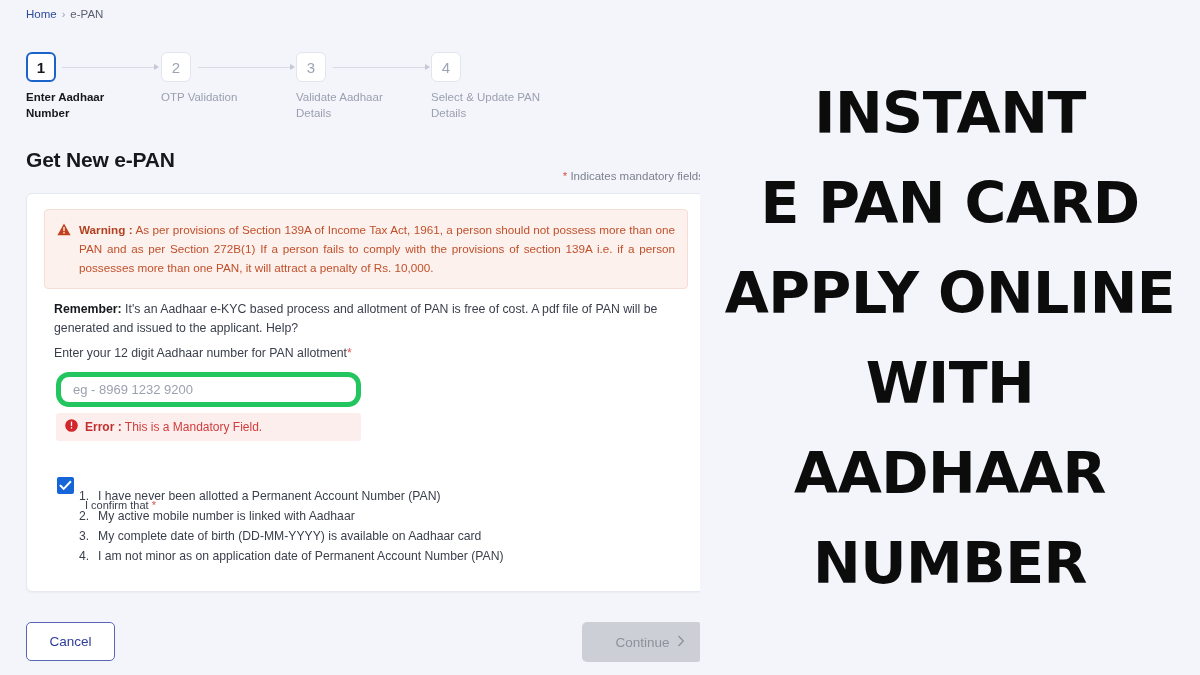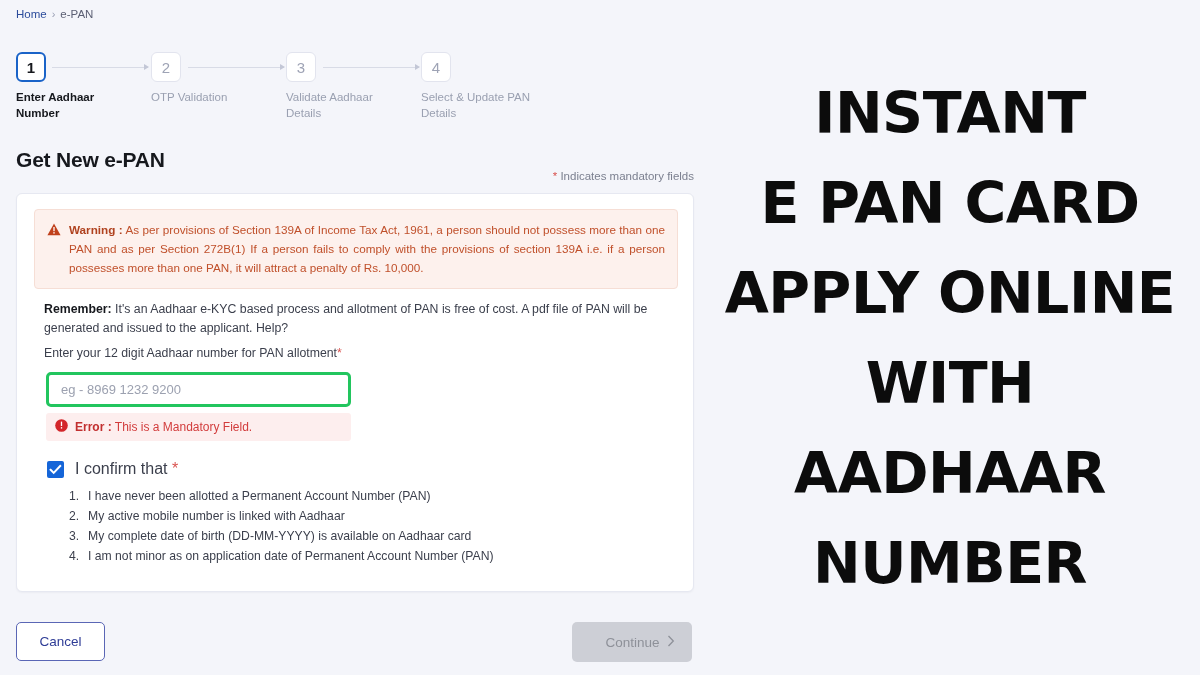--- a/index.html
+++ b/index.html
@@ -17,21 +17,21 @@
   .screen {
     position: relative;
     width: 1200px;
     height: 675px;
     background: #f4f5fa;
   }
 
   
   .left-pane {
     position: absolute;
-    left: 6px; top: 0;
+    left: 16px; top: 0;
     width: 700px;
     height: 675px;
     background: #f4f5fa;
   }
 
   
   .breadcrumb {
     position: absolute;
     left: 10px;
     top: 6px;
@@ -191,22 +191,22 @@
     color: #3b3f4c;
   }
   .field-label .star { color: #d9534f; }
 
   .aadhaar-input {
     position: absolute;
     left: 29px;
     top: 178px;
     width: 305px;
     height: 35px;
-    border: 3px solid #22c55e;
-    border-radius: 5px;
+    border: 5px solid #22c55e;
+    border-radius: 13px;
     background: #ffffff;
     box-sizing: border-box;
     padding: 1px 12px;
     font-family: "Liberation Sans", sans-serif;
     font-size: 13px;
     color: #16181d;
     outline: none;
   }
   .aadhaar-input::placeholder { color: #9ca1b0; }
 
@@ -241,22 +241,23 @@
   }
   .checkbox {
     width: 17px;
     height: 17px;
     border-radius: 2px;
     background: #1565d8;
     position: relative;
     flex: 0 0 auto;
   }
   .confirm-label {
-    font-size: 16px;
+    font-size: 11px;
     color: #3b3f4c;
+    margin-top: 39px;
   }
   .confirm-label .star { color: #d9534f; }
 
   .confirm-list {
     position: absolute;
     left: 52px;
     top: 292px;
     font-size: 12.2px;
     line-height: 20px;
     color: #3b3f4c;

